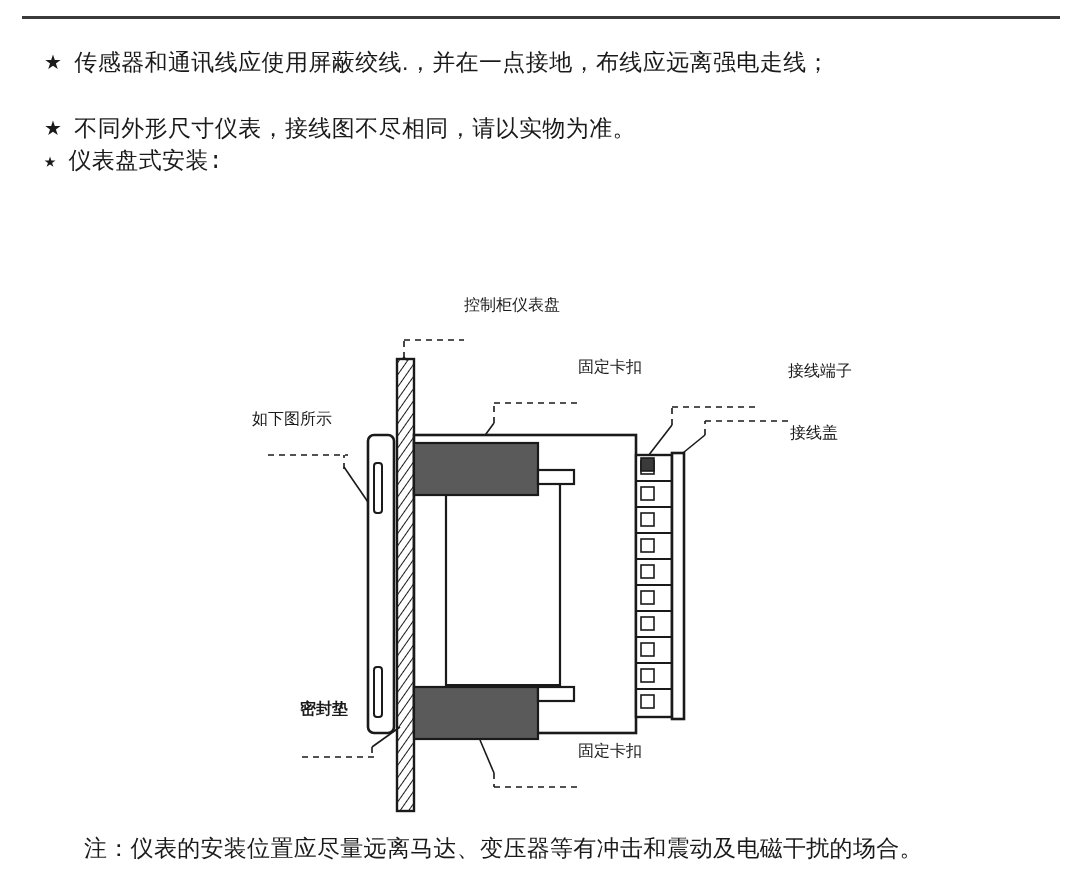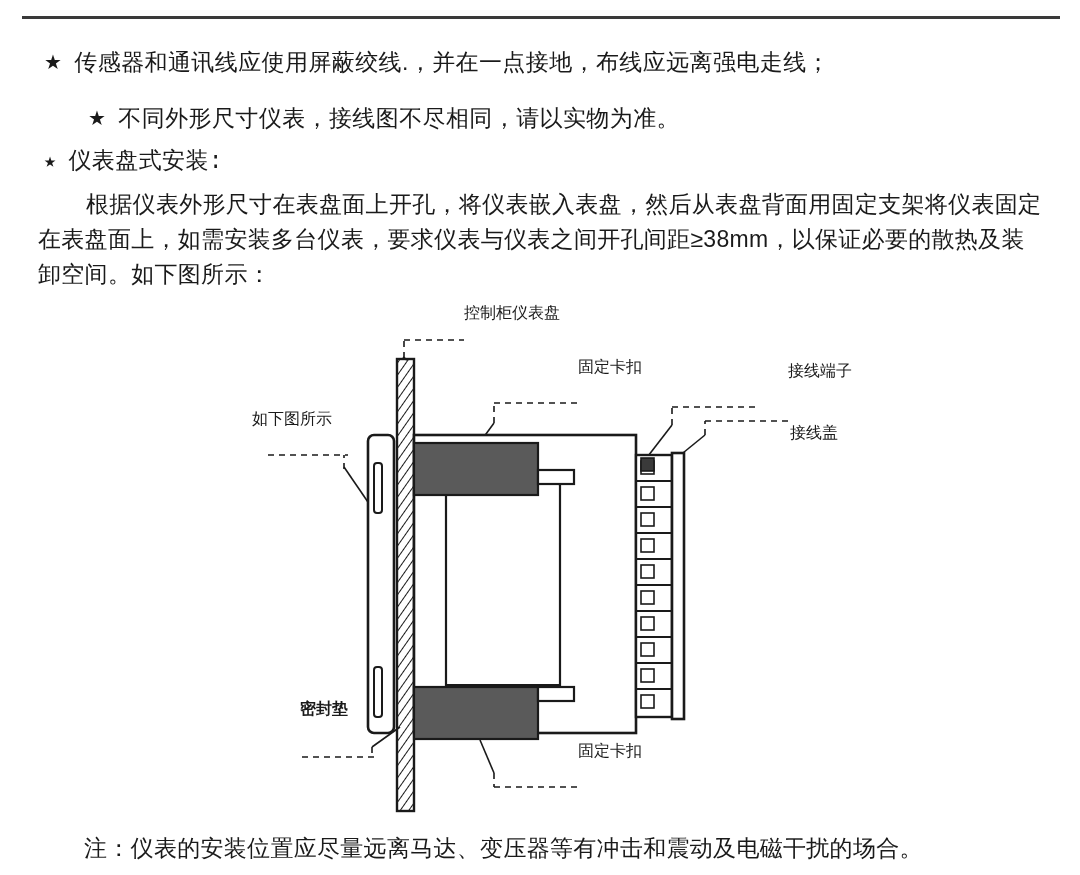--- a/index.html
+++ b/index.html
@@ -36,21 +36,21 @@
     letter-spacing: 0.4px;
     white-space: nowrap;
   }
   .bullet-star {
     display: inline-block;
     font-size: 20px;
     margin-right: 12px;
     vertical-align: 1px;
   }
   #bullet1 { top: 47px; }
-  #bullet2 { top: 103px; margin-left: 44px; }
+  #bullet2 { top: 113px; }
   #bullet3 { top: 147px; font-family: Liberation Mono, monospace; }
 
   .para {
     position: absolute;
     left: 38px;
     top: 187px;
     width: 1006px;
     font-size: 23px;
     line-height: 35px;
     text-indent: 48px;
@@ -97,21 +97,20 @@
   </div>
 
   <div class="bullet-line" id="bullet2">
     <span class="bullet-star">★</span><span>不同外形尺寸仪表，接线图不尽相同，请以实物为准。</span>
   </div>
 
   <div class="bullet-line" id="bullet3">
     <span class="bullet-star">★</span><span>仪表盘式安装:</span>
   </div>
 
-  <div class="para">根据仪表外形尺寸在表盘面上开孔，将仪表嵌入表盘，然后从表盘背面用固定支架将仪表固定在表盘面上，如需安装多台仪表，要求仪表与仪表之间开孔间距≥38mm，以保证必要的散热及装卸空间。如下图所示：</div>
 
   <div class="figure">
     <svg width="1080" height="520" viewBox="0 0 1080 520" xmlns="http://www.w3.org/2000/svg">
       <defs>
         <pattern id="hatch" width="7" height="7" patternTransform="rotate(35)" patternUnits="userSpaceOnUse">
           <line x1="0" y1="0" x2="0" y2="7" stroke="#1a1a1a" stroke-width="2"></line>
         </pattern>
       </defs>
 
       <g stroke="#1a1a1a" stroke-width="1.6" fill="none">
@@ -184,21 +183,21 @@
         <rect x="641" y="322" width="13" height="13"></rect>
         <rect x="641" y="348" width="13" height="13"></rect>
         <rect x="641" y="374" width="13" height="13"></rect>
         <rect x="641" y="400" width="13" height="13"></rect>
       </g>
       <rect x="641" y="163" width="13" height="13" fill="#3a3a3a" stroke="#1a1a1a" stroke-width="1.6"></rect>
 
       <rect x="672" y="158" width="12" height="266" fill="#ffffff" stroke="#1a1a1a" stroke-width="2.6"></rect>
     </svg>
 
-    <div class="fig-label" style="left:464px; top:8px;">控制柜仪表盘</div>
+    <div class="fig-label" style="left:464px; top:0px;">控制柜仪表盘</div>
     <div class="fig-label" style="left:578px; top:62px;">固定卡扣</div>
     <div class="fig-label" style="left:760px; top:66px;margin-left:28px;">接线端子</div>
     <div class="fig-label" style="left:790px; top:80px;margin-top:48px;">接线盖</div>
     <div class="fig-label" style="left:252px; top:114px;">如下图所示</div>
     <div class="fig-label" style="left:300px; top:404px;font-weight:bold;">密封垫</div>
     <div class="fig-label" style="left:578px; top:446px;">固定卡扣</div>
   </div>
 
   <div class="note">注：仪表的安装位置应尽量远离马达、变压器等有冲击和震动及电磁干扰的场合。</div>
 

